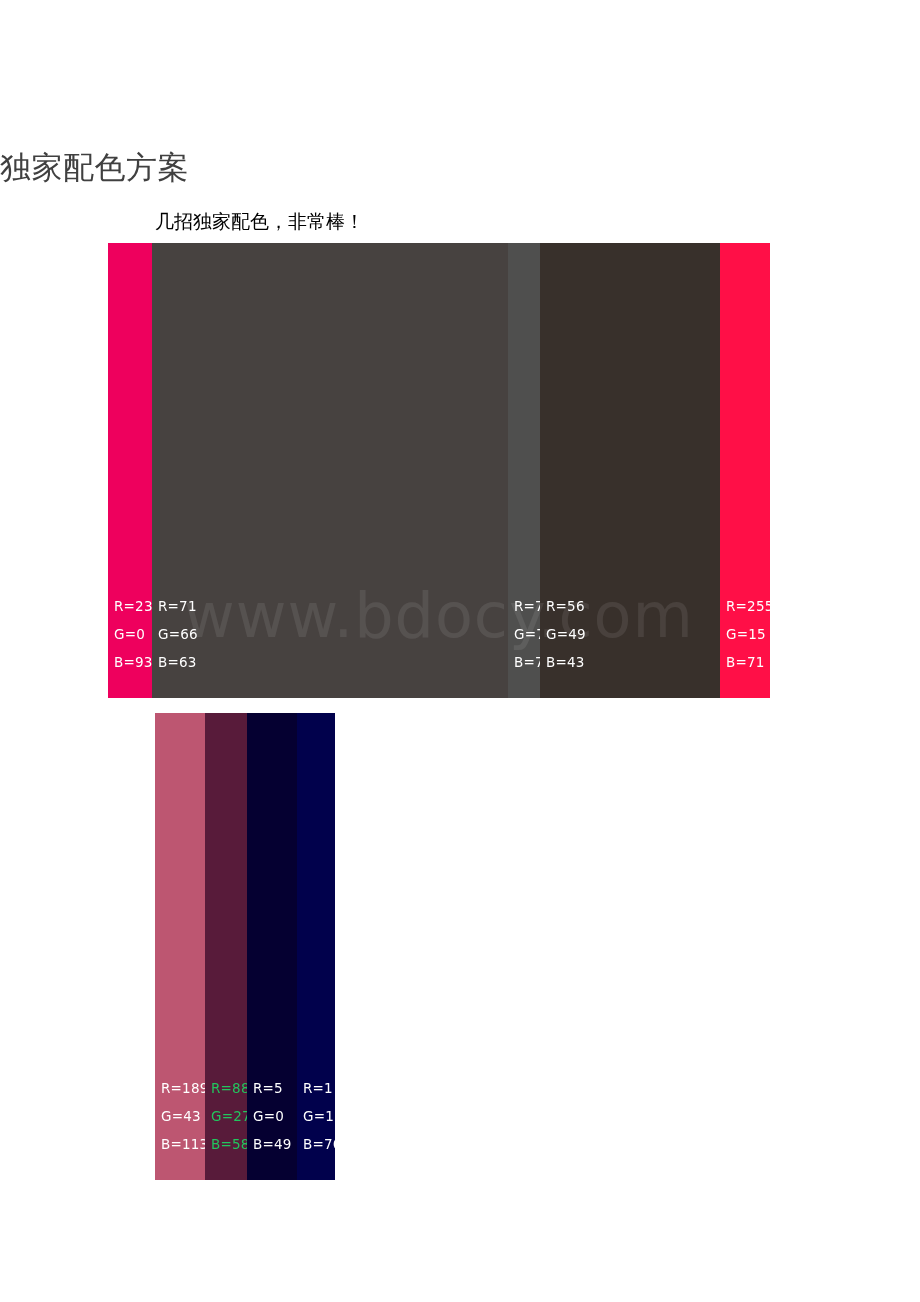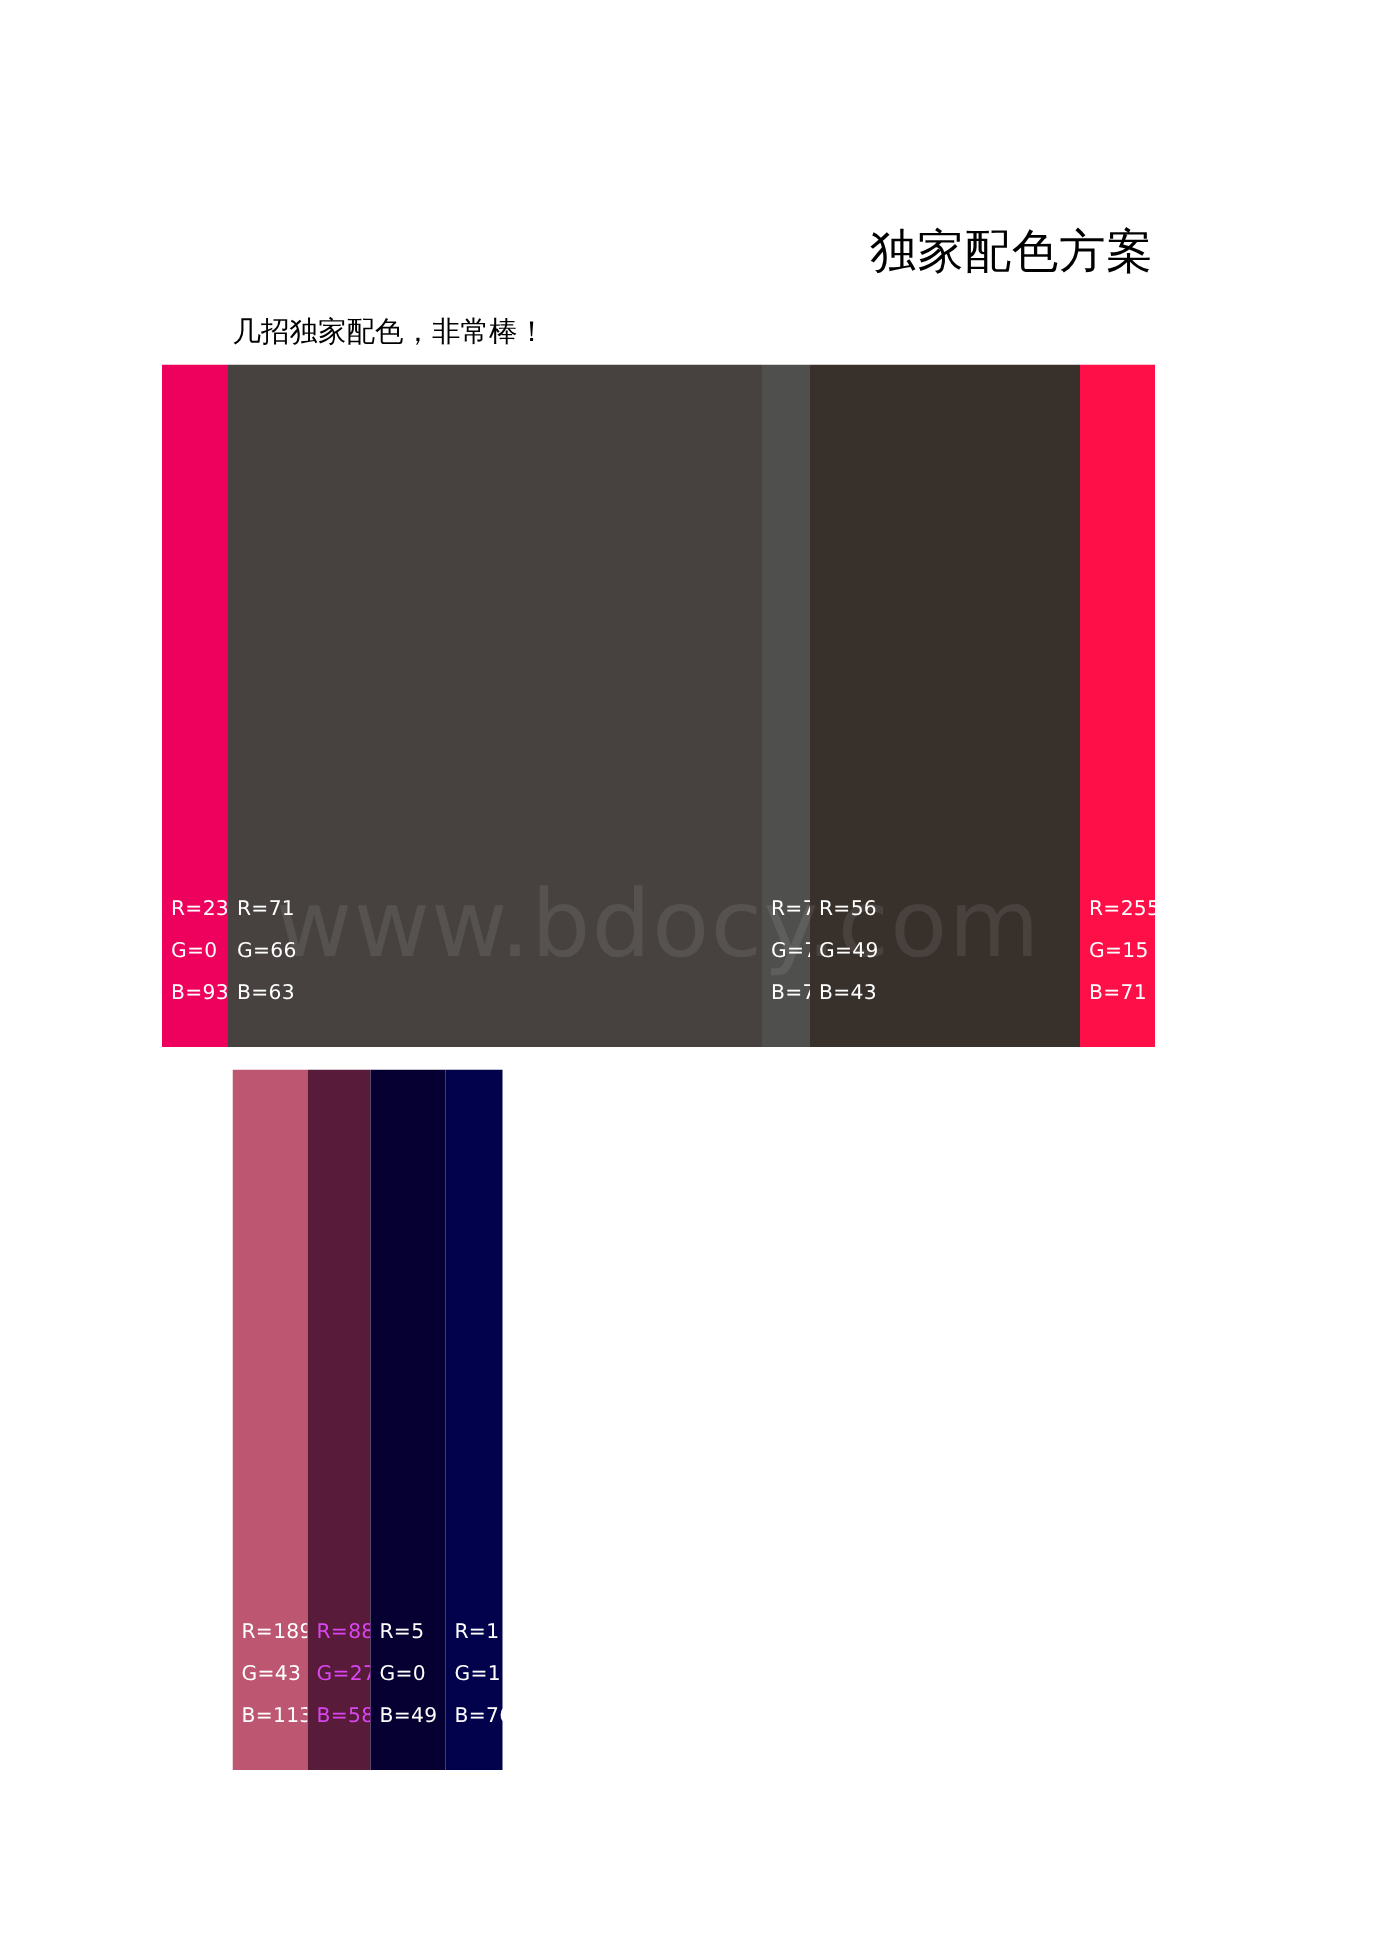--- a/index.html
+++ b/index.html
@@ -23,25 +23,25 @@
     height: 1302px;
     background: #ffffff;
   }
 
   
   .doc-title {
     position: absolute;
     left: 0;
     top: 148px;
     width: 769px;
-    text-align: right;
+    text-align: left;
     font-family: "Liberation Serif", "DejaVu Serif", serif;
     font-size: 31px;
     line-height: 40px;
-    color: #000000;
+    color: #404040;
     letter-spacing: 0.5px;
     font-weight: 400;
   }
 
   .doc-subtitle {
     position: absolute;
     left: 155px;
     top: 208px;
     font-family: "Liberation Serif", "DejaVu Serif", serif;
     font-size: 19px;
@@ -177,21 +177,21 @@
 
     <div class="swatch" style="background-color: rgb(189, 86, 113); width: 50px;">
       <div class="swatch-label" style="color: rgb(255, 255, 255);">
         <span class="ln">R=189</span>
         <span class="ln">G=43</span>
         <span class="ln">B=113</span>
       </div>
     </div>
 
     <div class="swatch" style="background-color: rgb(88, 27, 58); width: 42px;">
-      <div class="swatch-label" style="color: #d946ef; margin-top: 36px;">
+      <div class="swatch-label" style="color: #22c55e; margin-top: 36px;">
         <span class="ln">R=88</span>
         <span class="ln">G=27</span>
         <span class="ln">B=58</span>
       </div>
     </div>
 
     <div class="swatch" style="background-color: rgb(5, 0, 49); width: 50px;">
       <div class="swatch-label" style="color: rgb(255, 255, 255);">
         <span class="ln">R=5</span>
         <span class="ln">G=0</span>

